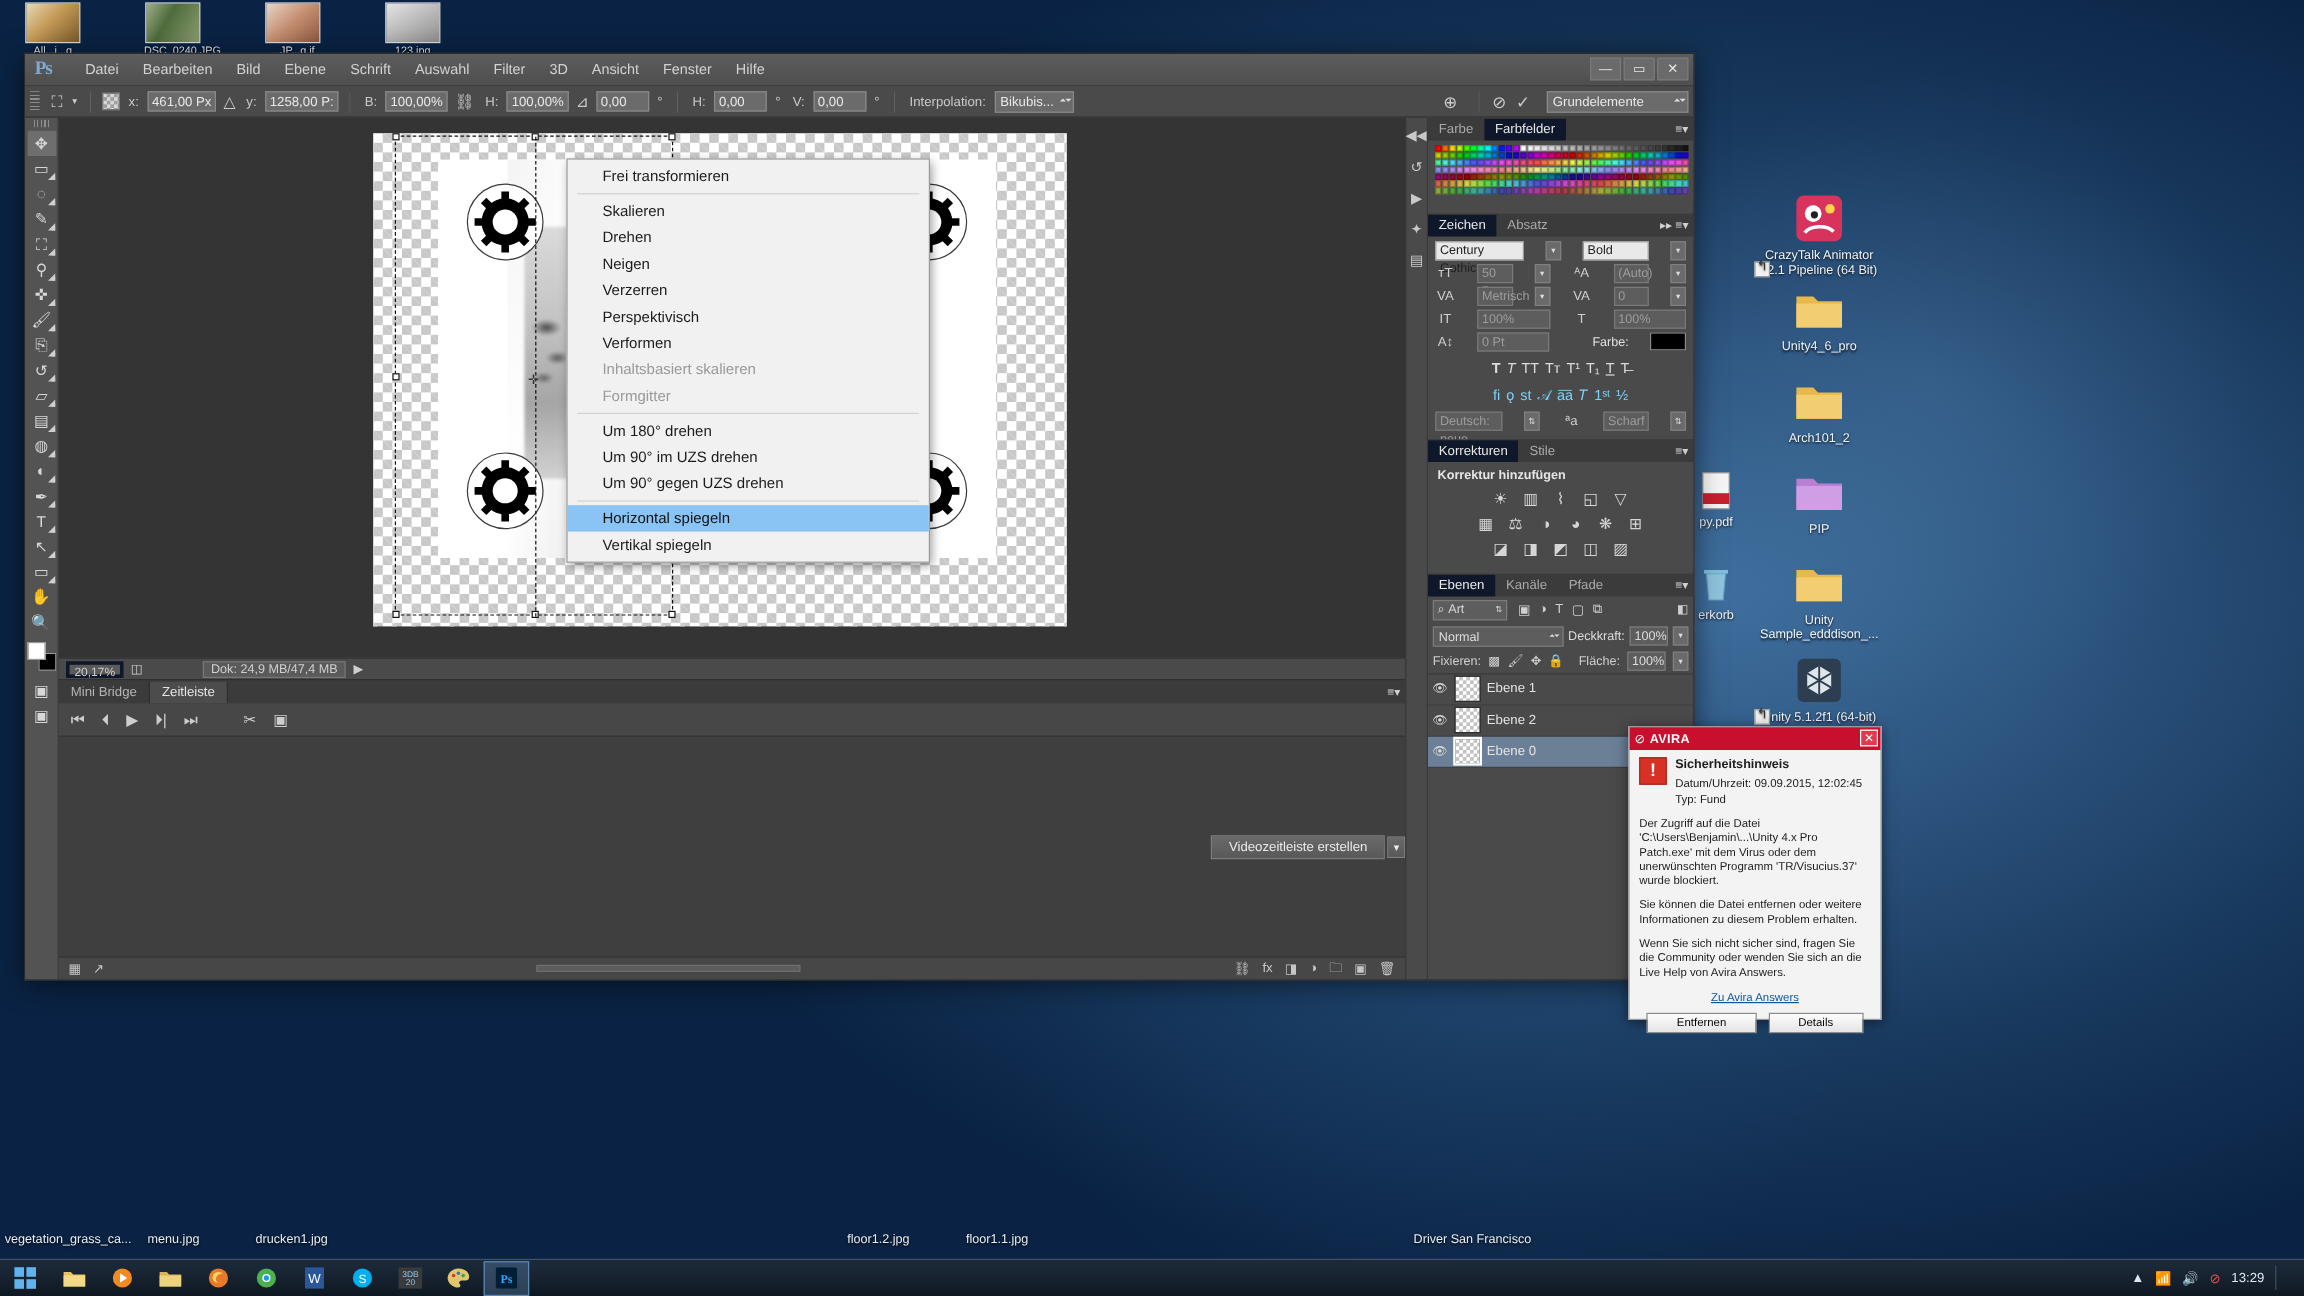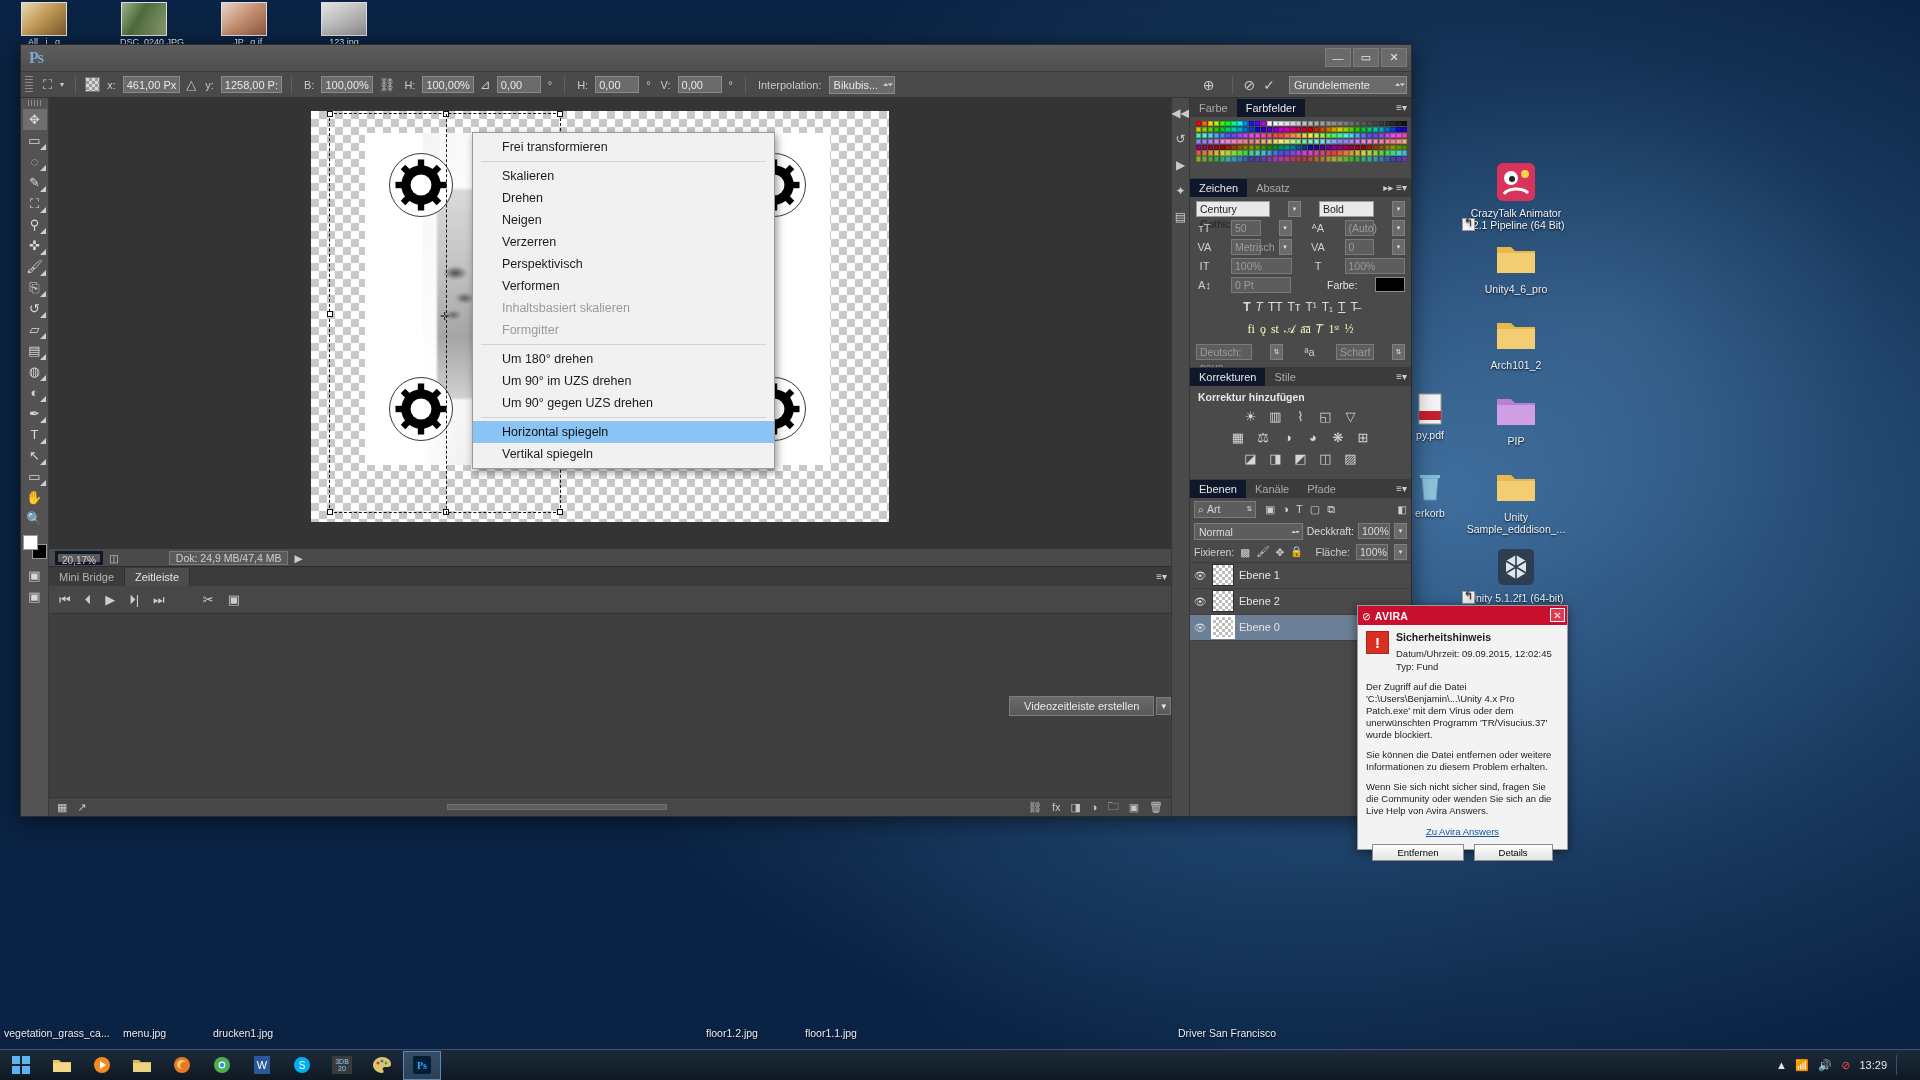--- a/index.html
+++ b/index.html
@@ -201,21 +201,21 @@
   .sw{ width:5.3px;height:5.3px; border:0.5px solid rgba(0,0,0,.25);}
 
   .charrow{ display:flex; align-items:center; gap:18px; margin-bottom:3px;}
   .cfield{ background:#5d5d5d; border:1px solid #7a7a7a; color:#d7d7d7;
            height:16px;line-height:15px; font-size:10.5px; padding:0 3px; flex:1; min-width:0;}
   .cfield.dim{ color:#9c9c9c;}
   .cicon{ color:#cfcfcf; font-size:11px; width:17px; text-align:center; flex:none;}
   .cdrop{ width:13px;height:16px; background:#6a6a6a;border:1px solid #808080;
           color:#ddd;font-size:7px; display:flex;align-items:center;justify-content:center; flex:none;}
   .styrow{ display:flex; gap:5px; justify-content:center; padding:4px 0; color:#dcdcdc; font-size:12px;}
-  .styrow.dim{ color:#fef9c3;font-family:Liberation Serif, serif;}
+  .styrow.dim{ color:#7dd3fc;}
   .colorchip{ width:48px;height:15px;background:#000;border:1px solid #8a8a8a;}
 
   .adjicons{ display:flex; justify-content:center; gap:8px; padding:3px 0; color:#d6d6d6; font-size:13px;}
   .adjicons span{ width:17px;height:15px; display:flex;align-items:center;justify-content:center;}
 
   .lyrfilter{ display:flex; align-items:center; gap:5px; padding:3px 4px;}
   .lyrsearch{ background:#5d5d5d;border:1px solid #7c7c7c; height:17px; flex:0 0 62px;
               color:#d6d6d6; font-size:10.5px; display:flex;align-items:center; gap:3px; padding:0 3px;}
   .lyrmodes{ display:flex; gap:7px; color:#cfcfcf; font-size:11px; margin-left:4px;}
   .lyrrow2{ display:flex; align-items:center; gap:4px; padding:2px 4px;}
@@ -387,20 +387,33 @@
       <rect x="7" y="5" width="20" height="3" fill="#7fc0dc"></rect>
     </svg>
   </span>
   <span>erkorb</span>
 </div>
 
 <div id="ps">
 
   <div class="ps-titlebar">
     <div class="ps-logo">Ps</div>
+    <div class="menubar">
+      <div>Datei</div>
+      <div>Bearbeiten</div>
+      <div>Bild</div>
+      <div>Ebene</div>
+      <div>Schrift</div>
+      <div>Auswahl</div>
+      <div>Filter</div>
+      <div>3D</div>
+      <div>Ansicht</div>
+      <div>Fenster</div>
+      <div>Hilfe</div>
+    </div>
     <div class="wincontrols">
       <div class="wc">—</div>
       <div class="wc">▭</div>
       <div class="wc close">✕</div>
     </div>
   </div>
 
   <div class="optbar">
     <span class="grip"></span>
     <span class="ic">⛶</span>

